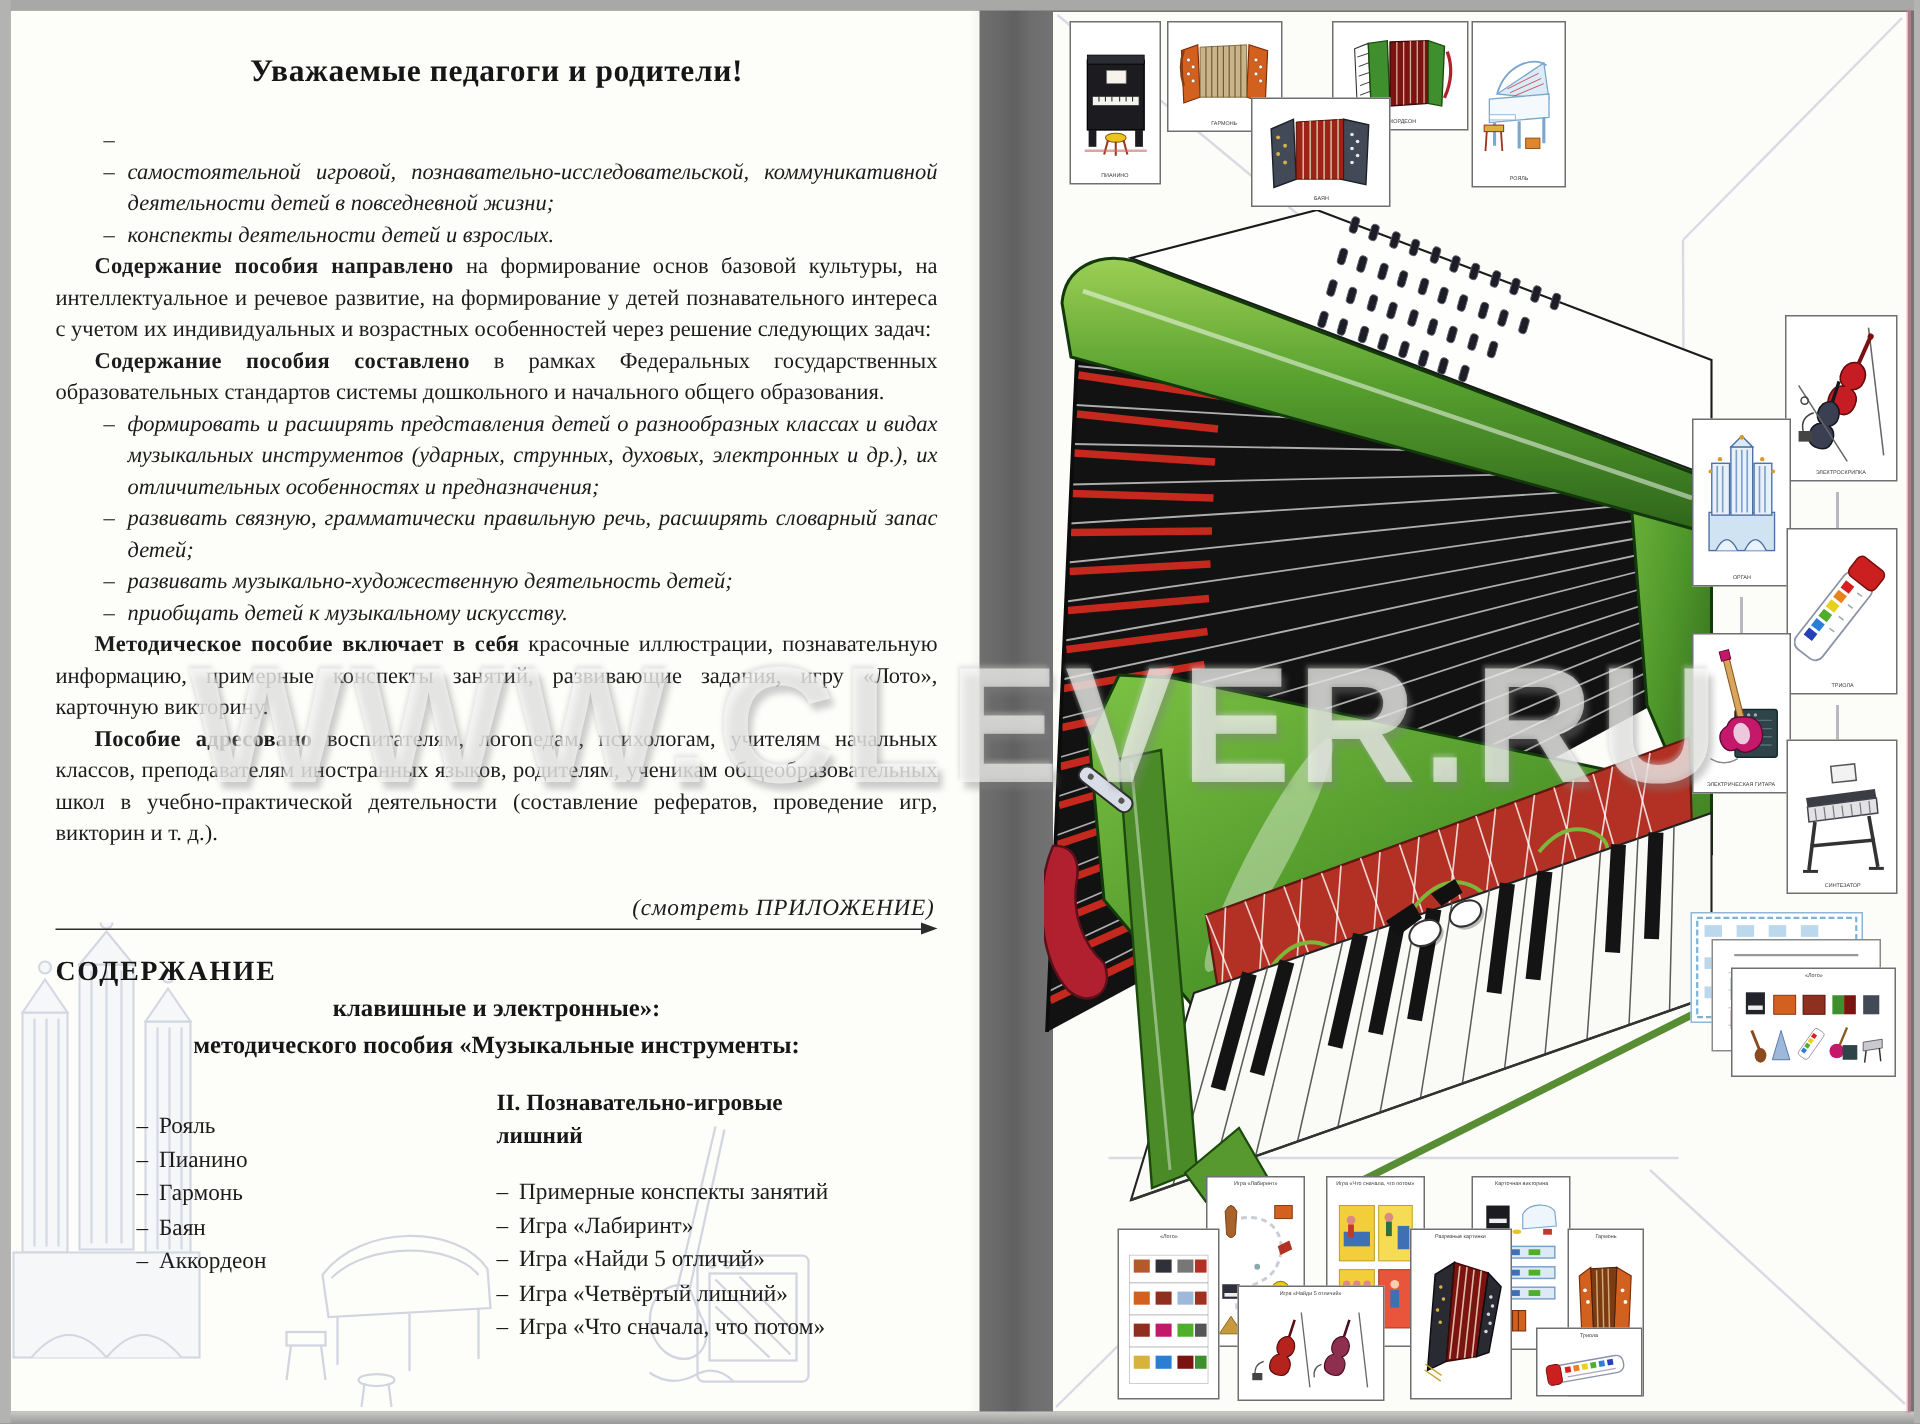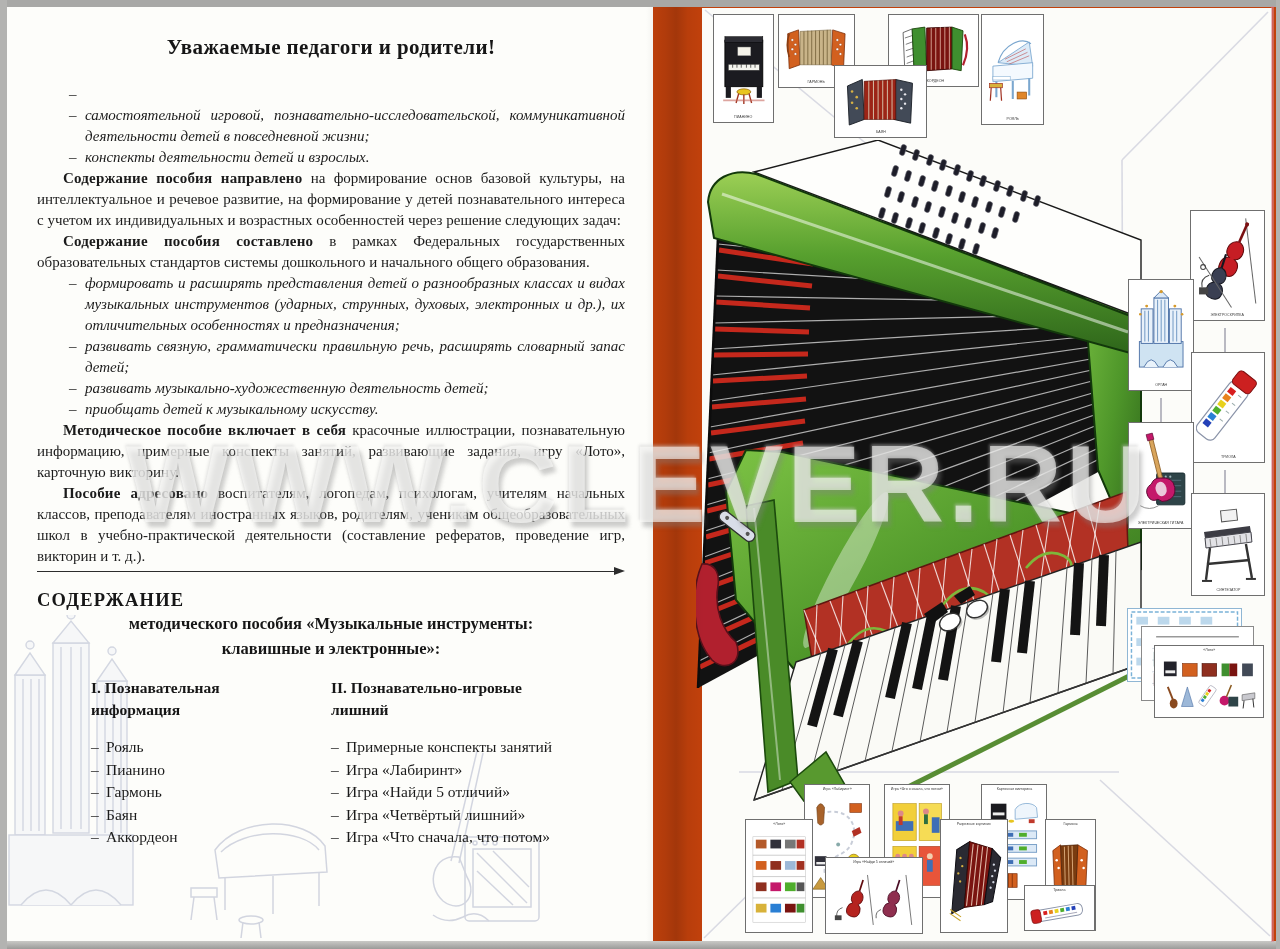--- a/index.html
+++ b/index.html
@@ -1,16 +1,16 @@
 <!DOCTYPE html>
 <html><head>
 <meta charset="utf-8">
 <style>
   html,body{margin:0;padding:0;background:#b9b9b7;font-family:"Liberation Serif",serif;}
-  #stage{position:relative;width:1280px;height:949px;background:#c2410c;overflow:hidden;}
+  #stage{position:relative;width:1280px;height:949px;background:#737373;overflow:hidden;}
   
   .edge-top{position:absolute;left:0;top:0;width:1280px;height:7px;background:#a8a8a6;z-index:40;}
   .edge-bottom{position:absolute;left:0;top:941px;width:1280px;height:8px;background:linear-gradient(to bottom,#c9c9c6,#9b9b99);z-index:40;}
   .edge-left{position:absolute;left:0;top:0;width:7px;height:949px;background:#b3b3b1;z-index:40;}
   .edge-right{position:absolute;left:1276px;top:0;width:4px;height:949px;background:#b3b3b1;z-index:40;}
   .pink-line{position:absolute;left:1271px;top:6px;width:3px;height:936px;background:rgba(216,130,150,.55);z-index:41;}
 
   .page-left{position:absolute;left:7px;top:7px;width:646px;height:934px;background:#fdfdfa;z-index:2;}
   .fold{position:absolute;left:646px;top:0px;width:58px;height:949px;z-index:3;
         background:linear-gradient(to right,rgba(0,0,0,0),rgba(0,0,0,.09) 34%,rgba(0,0,0,.16) 52%,rgba(0,0,0,.05) 72%,rgba(0,0,0,0));}
@@ -153,32 +153,32 @@
           <span>развивать музыкально-художественную деятельность детей;</span>
         </div>
       <div class="bullet">
           <span class="dash">–</span>
           <span>приобщать детей к музыкальному искусству.</span>
         </div>
 
       <p class="para"><b>Методическое пособие включает в себя</b><span> красочные иллюстрации, познавательную информацию, примерные конспекты занятий, развивающие задания, игру «Лото», карточную викторину.</span></p>
       <p class="para"><b>Пособие адресовано</b><span> воспитателям, логопедам, психологам, учителям начальных классов, преподавателям иностранных языков, родителям, ученикам общеобразовательных школ в учебно-практической деятельности (составление рефератов, проведение игр, викторин и т. д.).</span></p>
 
+      <div class="appendix">(смотреть ПРИЛОЖЕНИЕ)</div>
       <div class="arrow-line">
           <span class="shaft"></span>
           <span class="head"></span>
         </div>
 
       <div class="contents">
         <div class="c-head">СОДЕРЖАНИЕ</div>
+        <div class="c-sub">клавишные и электронные»:</div>
         <div class="c-sub">методического пособия «Музыкальные инструменты:</div>
-        <div class="c-sub">клавишные и электронные»:</div>
         <div class="cols">
           <div class="col1">
-            <div class="col-h">I. Познавательная информация</div>
             <div class="citems">
               <div class="citem">
                   <span class="dash">–</span>
                   <span>Рояль</span>
                 </div>
               <div class="citem">
                   <span class="dash">–</span>
                   <span>Пианино</span>
                 </div>
               <div class="citem">

